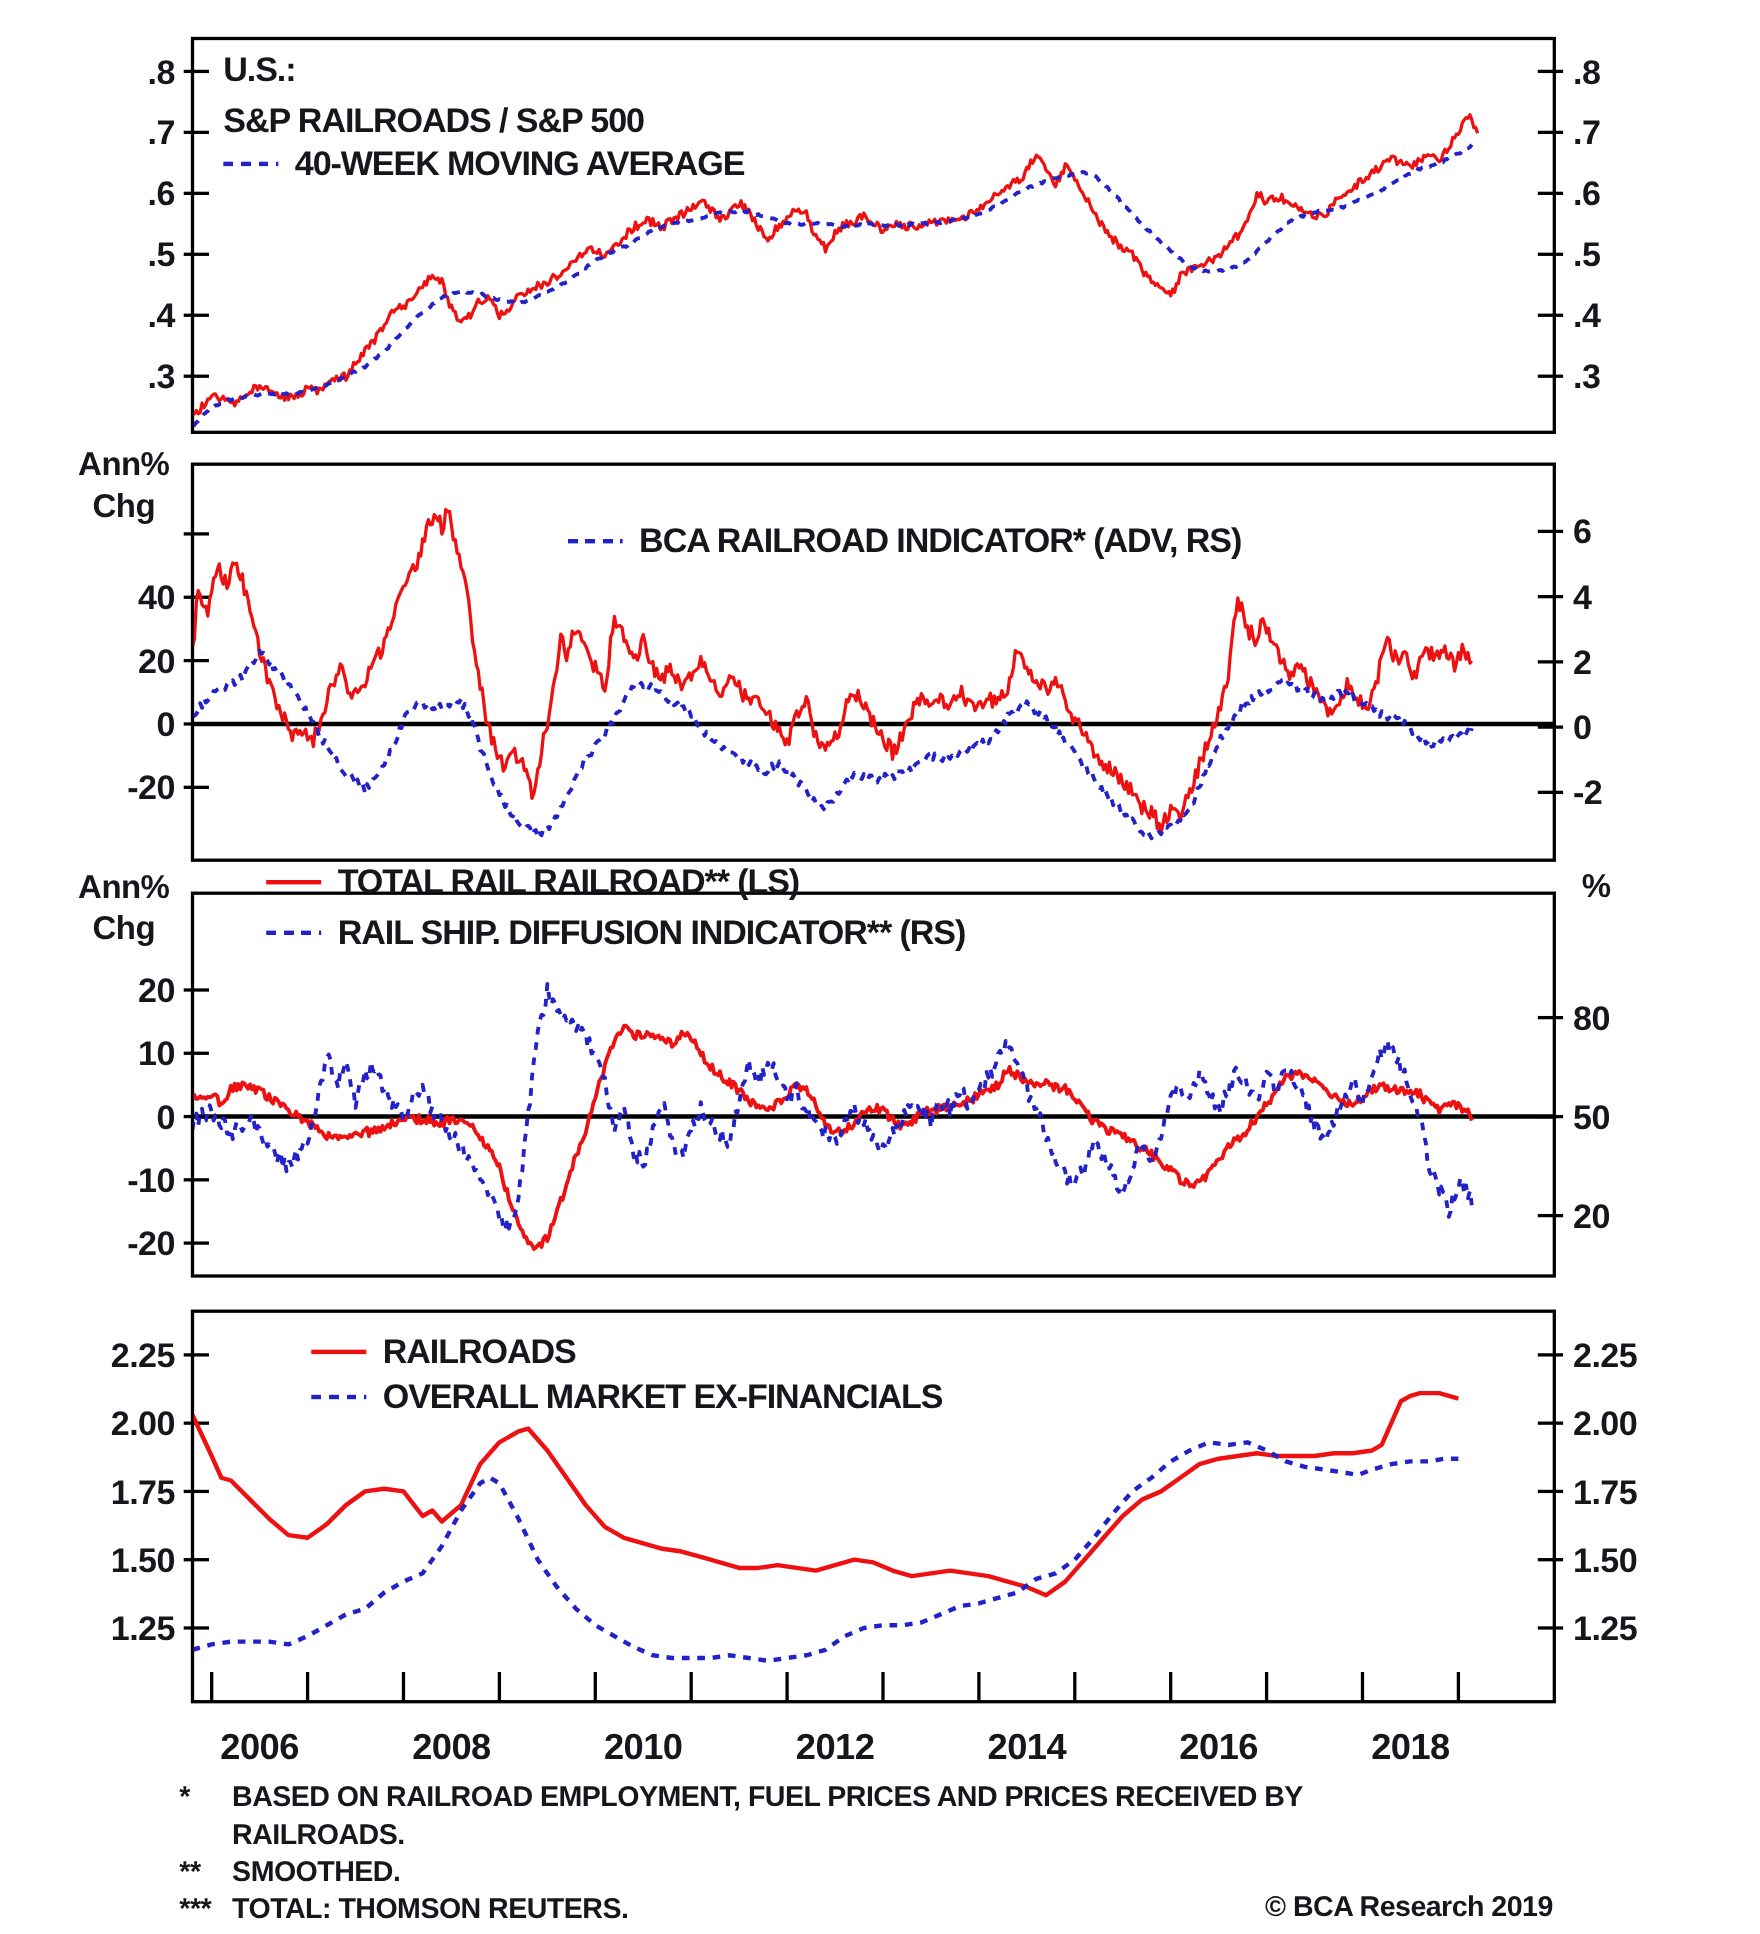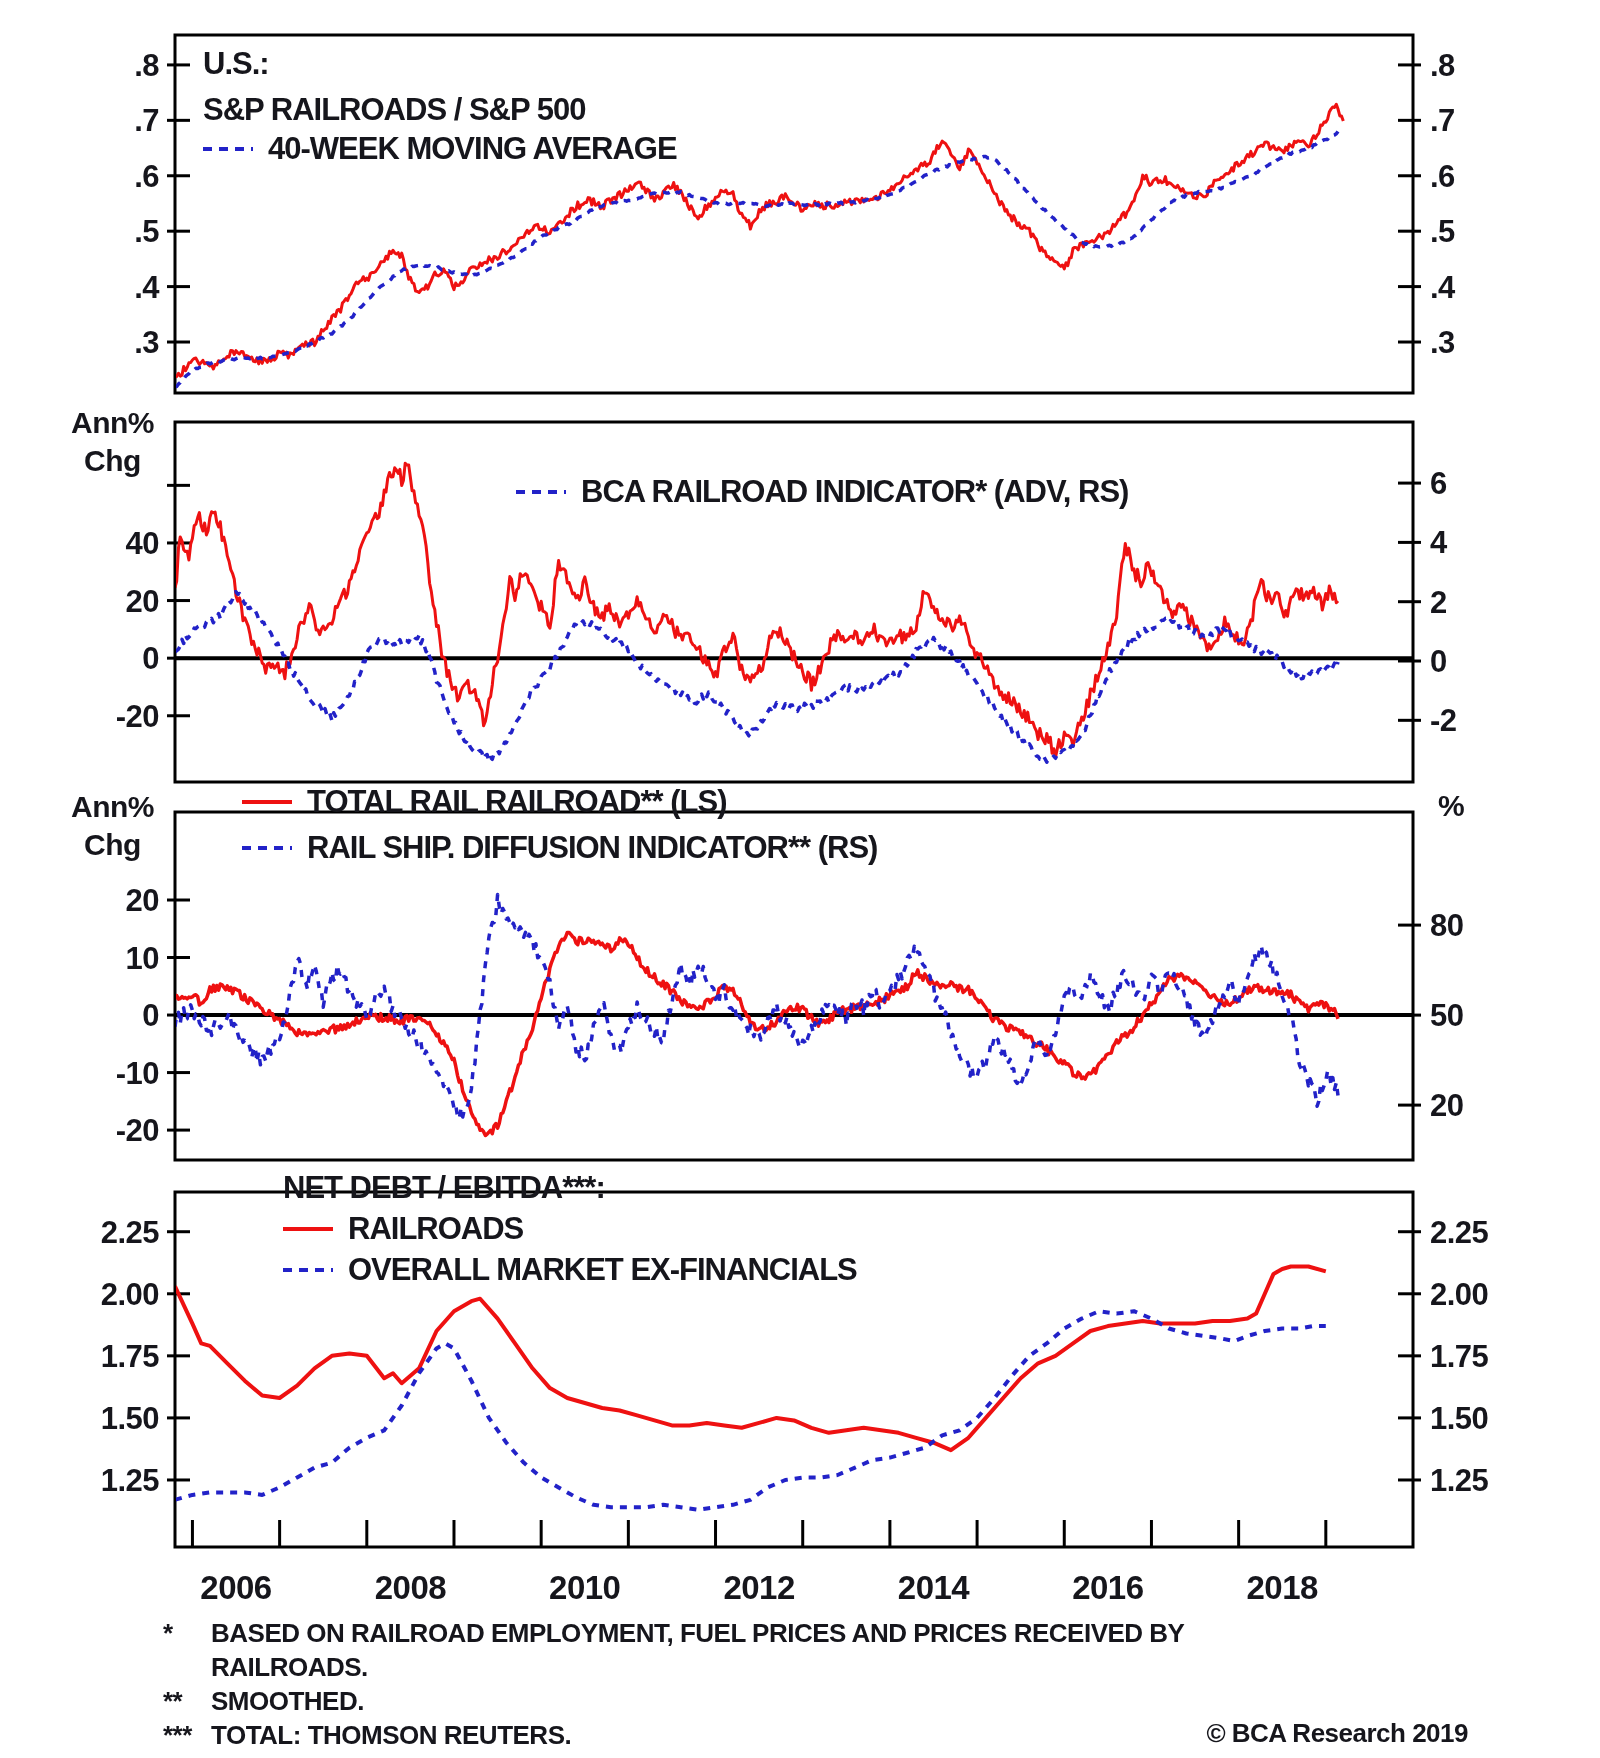--- a/index.html
+++ b/index.html
@@ -29,21 +29,21 @@
     text-align:center;line-height:38px;
   }
   .pctlab{position:absolute;font-weight:700;font-size:30px;}
   .footnotes{
     position:absolute;left:163px;top:1616px;width:1210px;
     display:grid;grid-template-columns:48px auto;column-gap:0;
     font-weight:700;font-size:26px;line-height:34px;letter-spacing:-0.5px;
   }
   .footnotes .star{white-space:nowrap;}
   .copyright{
-    position:absolute;left:1150px;top:1718px;width:318px;text-align:right;
+    position:absolute;left:1150px;top:1718px;width:318px;text-align:left;
     font-weight:700;font-size:26px;letter-spacing:-0.5px;
   }
 </style>
 </head>
 <body>
 
 <div class="page">
 
   <svg id="chart" width="1600" height="1758" viewBox="0 0 1600 1758">
       <clipPath id="clip0">
@@ -196,23 +196,20 @@
   <div class="legend-row" style="left:242px;top:784px">
     <span class="sw sw-red"></span>
     <span>TOTAL RAIL RAILROAD** (LS)</span>
   </div>
   <div class="legend-row" style="left:242px;top:830px">
     <span class="sw sw-blue-dash"></span>
     <span>RAIL SHIP. DIFFUSION INDICATOR** (RS)</span>
   </div>
 
   
-  <div class="legend-row" style="left:283px;top:1170px">
-    <span>NET DEBT / EBITDA***:</span>
-  </div>
   <div class="legend-row" style="left:283px;top:1211px">
     <span class="sw sw-red"></span>
     <span>RAILROADS</span>
   </div>
   <div class="legend-row" style="left:283px;top:1252px">
     <span class="sw sw-blue-dash"></span>
     <span>OVERALL MARKET EX-FINANCIALS</span>
   </div>
 
   

